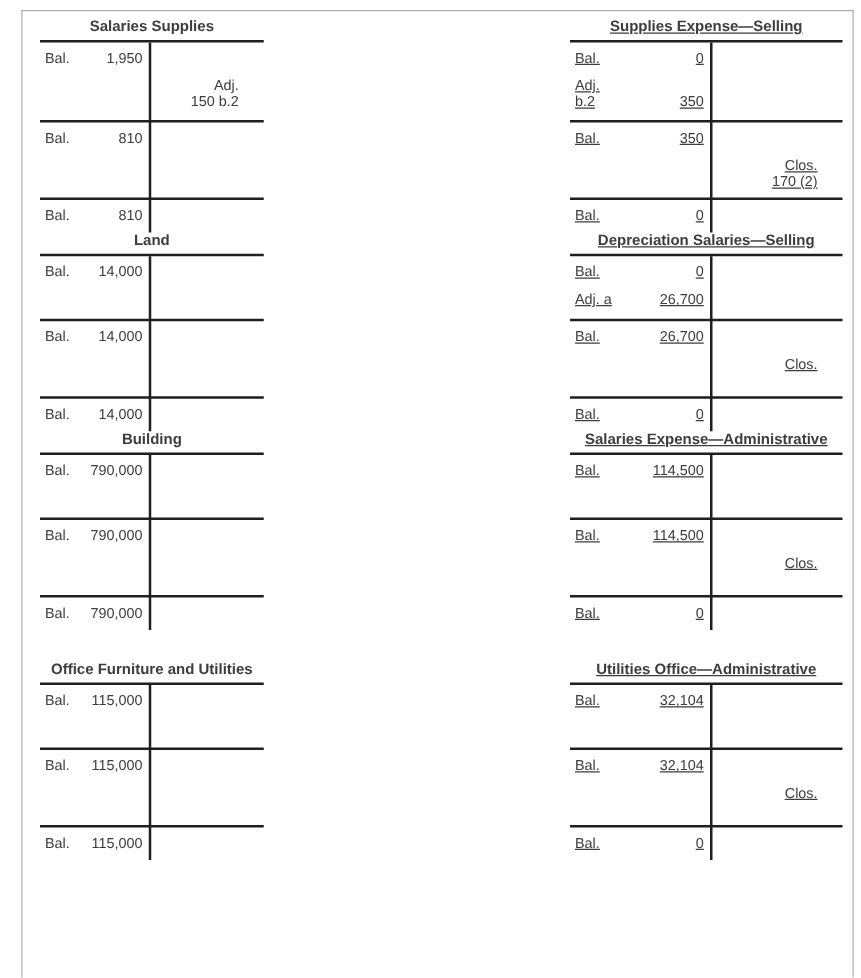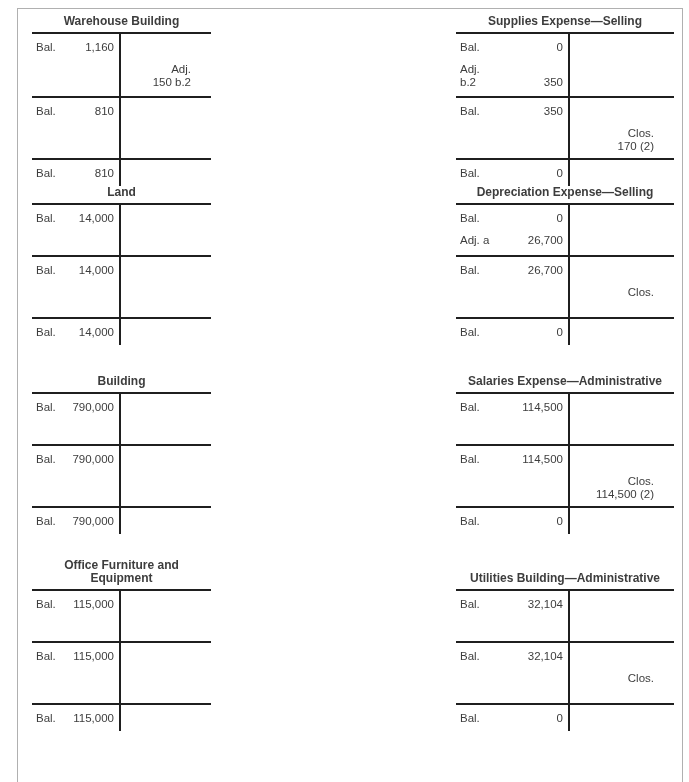--- a/index.html
+++ b/index.html
@@ -28,25 +28,25 @@
     background: #ffffff;
   }
   .t-row {
     display: flex;
     justify-content: space-between;
     align-items: flex-end;
     padding: 0 8px 0 14px;
   }
   .row-1 { margin-top: 6px; }
   .row-2 { }
-  .row-3 { margin-top: 30px; }
+  .row-3 { }
   .row-4 { margin-top: 25px; }
 
   .acct-left  { width: 179px; }
-  .acct-right { width: 218px; }
+  .acct-right { width: 218px; text-decoration: underline; }
 
   .acct-title {
     font-weight: bold;
     font-size: 12px;
     line-height: 13px;
     text-align: center;
     padding-bottom: 4px;
     border-bottom: 2px solid #1f1f1f;
     color: #3d3d3d;
   }
@@ -81,28 +81,28 @@
     text-align: right;
     padding-right: 20px;
   }
 </style>
 </head>
 <body>
 
 <div class="panel">
   <div class="t-row row-1">
       <div class="acct acct-left">
-        <div class="acct-title">Warehouse Building</div>
+        <div class="acct-title">Salaries Supplies</div>
         <div class="acct-body">
           <div class="vline"></div>
           <div class="sec sec-a-tall sec-divided">
             <div class="entry entry-debit">
               <div class="dline">
                 <span class="dlbl">Bal.</span>
-                <span class="damt">1,160</span>
+                <span class="damt">1,950</span>
               </div>
             </div>
             <div class="entry entry-credit">
               <div class="cline">Adj.</div>
               <div class="cline">150 b.2</div>
             </div>
           </div>
           <div class="sec sec-b sec-divided">
             <div class="entry entry-debit">
               <div class="dline">
@@ -190,21 +190,21 @@
             <div class="entry entry-debit">
               <div class="dline">
                 <span class="dlbl">Bal.</span>
                 <span class="damt">14,000</span>
               </div>
             </div>
           </div>
         </div>
       </div>
       <div class="acct acct-right">
-        <div class="acct-title">Depreciation Expense—Selling</div>
+        <div class="acct-title">Depreciation Salaries—Selling</div>
         <div class="acct-body">
           <div class="vline"></div>
           <div class="sec sec-a sec-divided">
             <div class="entry entry-debit">
               <div class="dline">
                 <span class="dlbl">Bal.</span>
                 <span class="damt">0</span>
               </div>
             </div>
             <div class="entry entry-debit">
@@ -281,37 +281,36 @@
           </div>
           <div class="sec sec-b sec-divided">
             <div class="entry entry-debit">
               <div class="dline">
                 <span class="dlbl">Bal.</span>
                 <span class="damt">114,500</span>
               </div>
             </div>
             <div class="entry entry-credit">
               <div class="cline">Clos.</div>
-              <div class="cline">114,500 (2)</div>
             </div>
           </div>
           <div class="sec sec-c">
             <div class="entry entry-debit">
               <div class="dline">
                 <span class="dlbl">Bal.</span>
                 <span class="damt">0</span>
               </div>
             </div>
           </div>
         </div>
       </div>
     </div>
   <div class="t-row row-4">
       <div class="acct acct-left">
-        <div class="acct-title">Office Furniture and Equipment</div>
+        <div class="acct-title">Office Furniture and Utilities</div>
         <div class="acct-body">
           <div class="vline"></div>
           <div class="sec sec-a sec-divided">
             <div class="entry entry-debit">
               <div class="dline">
                 <span class="dlbl">Bal.</span>
                 <span class="damt">115,000</span>
               </div>
             </div>
           </div>
@@ -327,21 +326,21 @@
             <div class="entry entry-debit">
               <div class="dline">
                 <span class="dlbl">Bal.</span>
                 <span class="damt">115,000</span>
               </div>
             </div>
           </div>
         </div>
       </div>
       <div class="acct acct-right">
-        <div class="acct-title">Utilities Building—Administrative</div>
+        <div class="acct-title">Utilities Office—Administrative</div>
         <div class="acct-body">
           <div class="vline"></div>
           <div class="sec sec-a sec-divided">
             <div class="entry entry-debit">
               <div class="dline">
                 <span class="dlbl">Bal.</span>
                 <span class="damt">32,104</span>
               </div>
             </div>
           </div>

